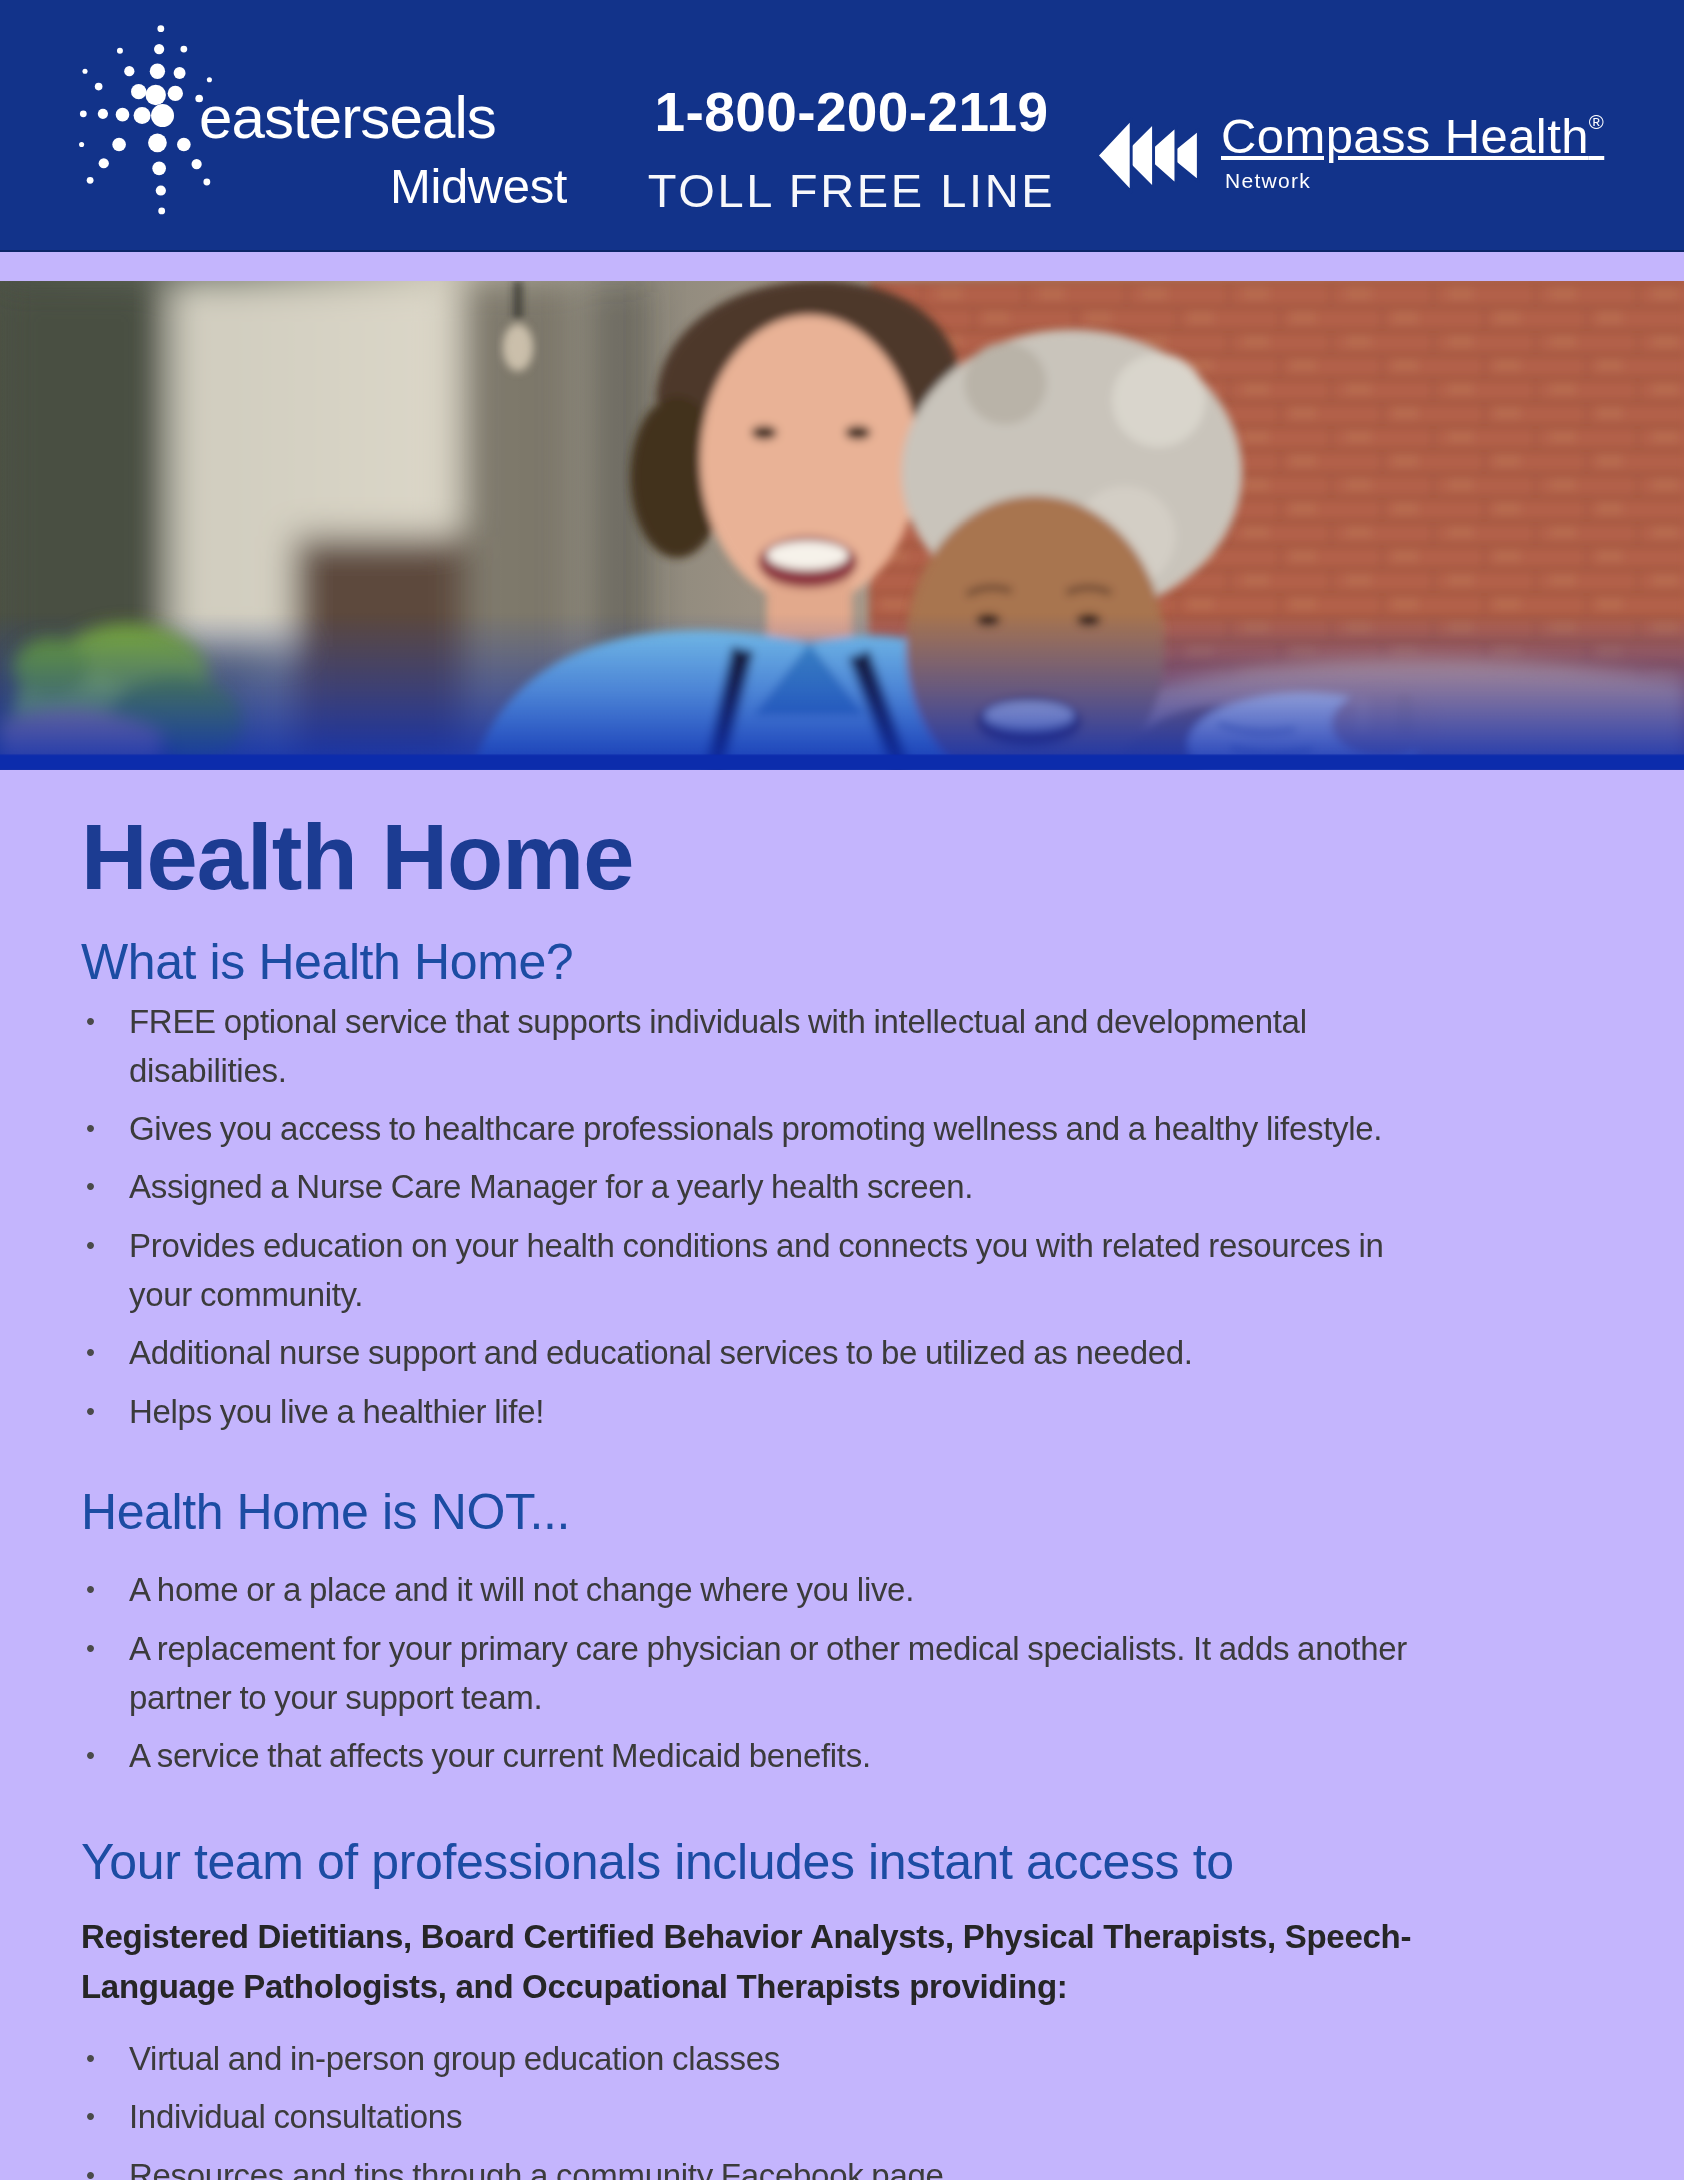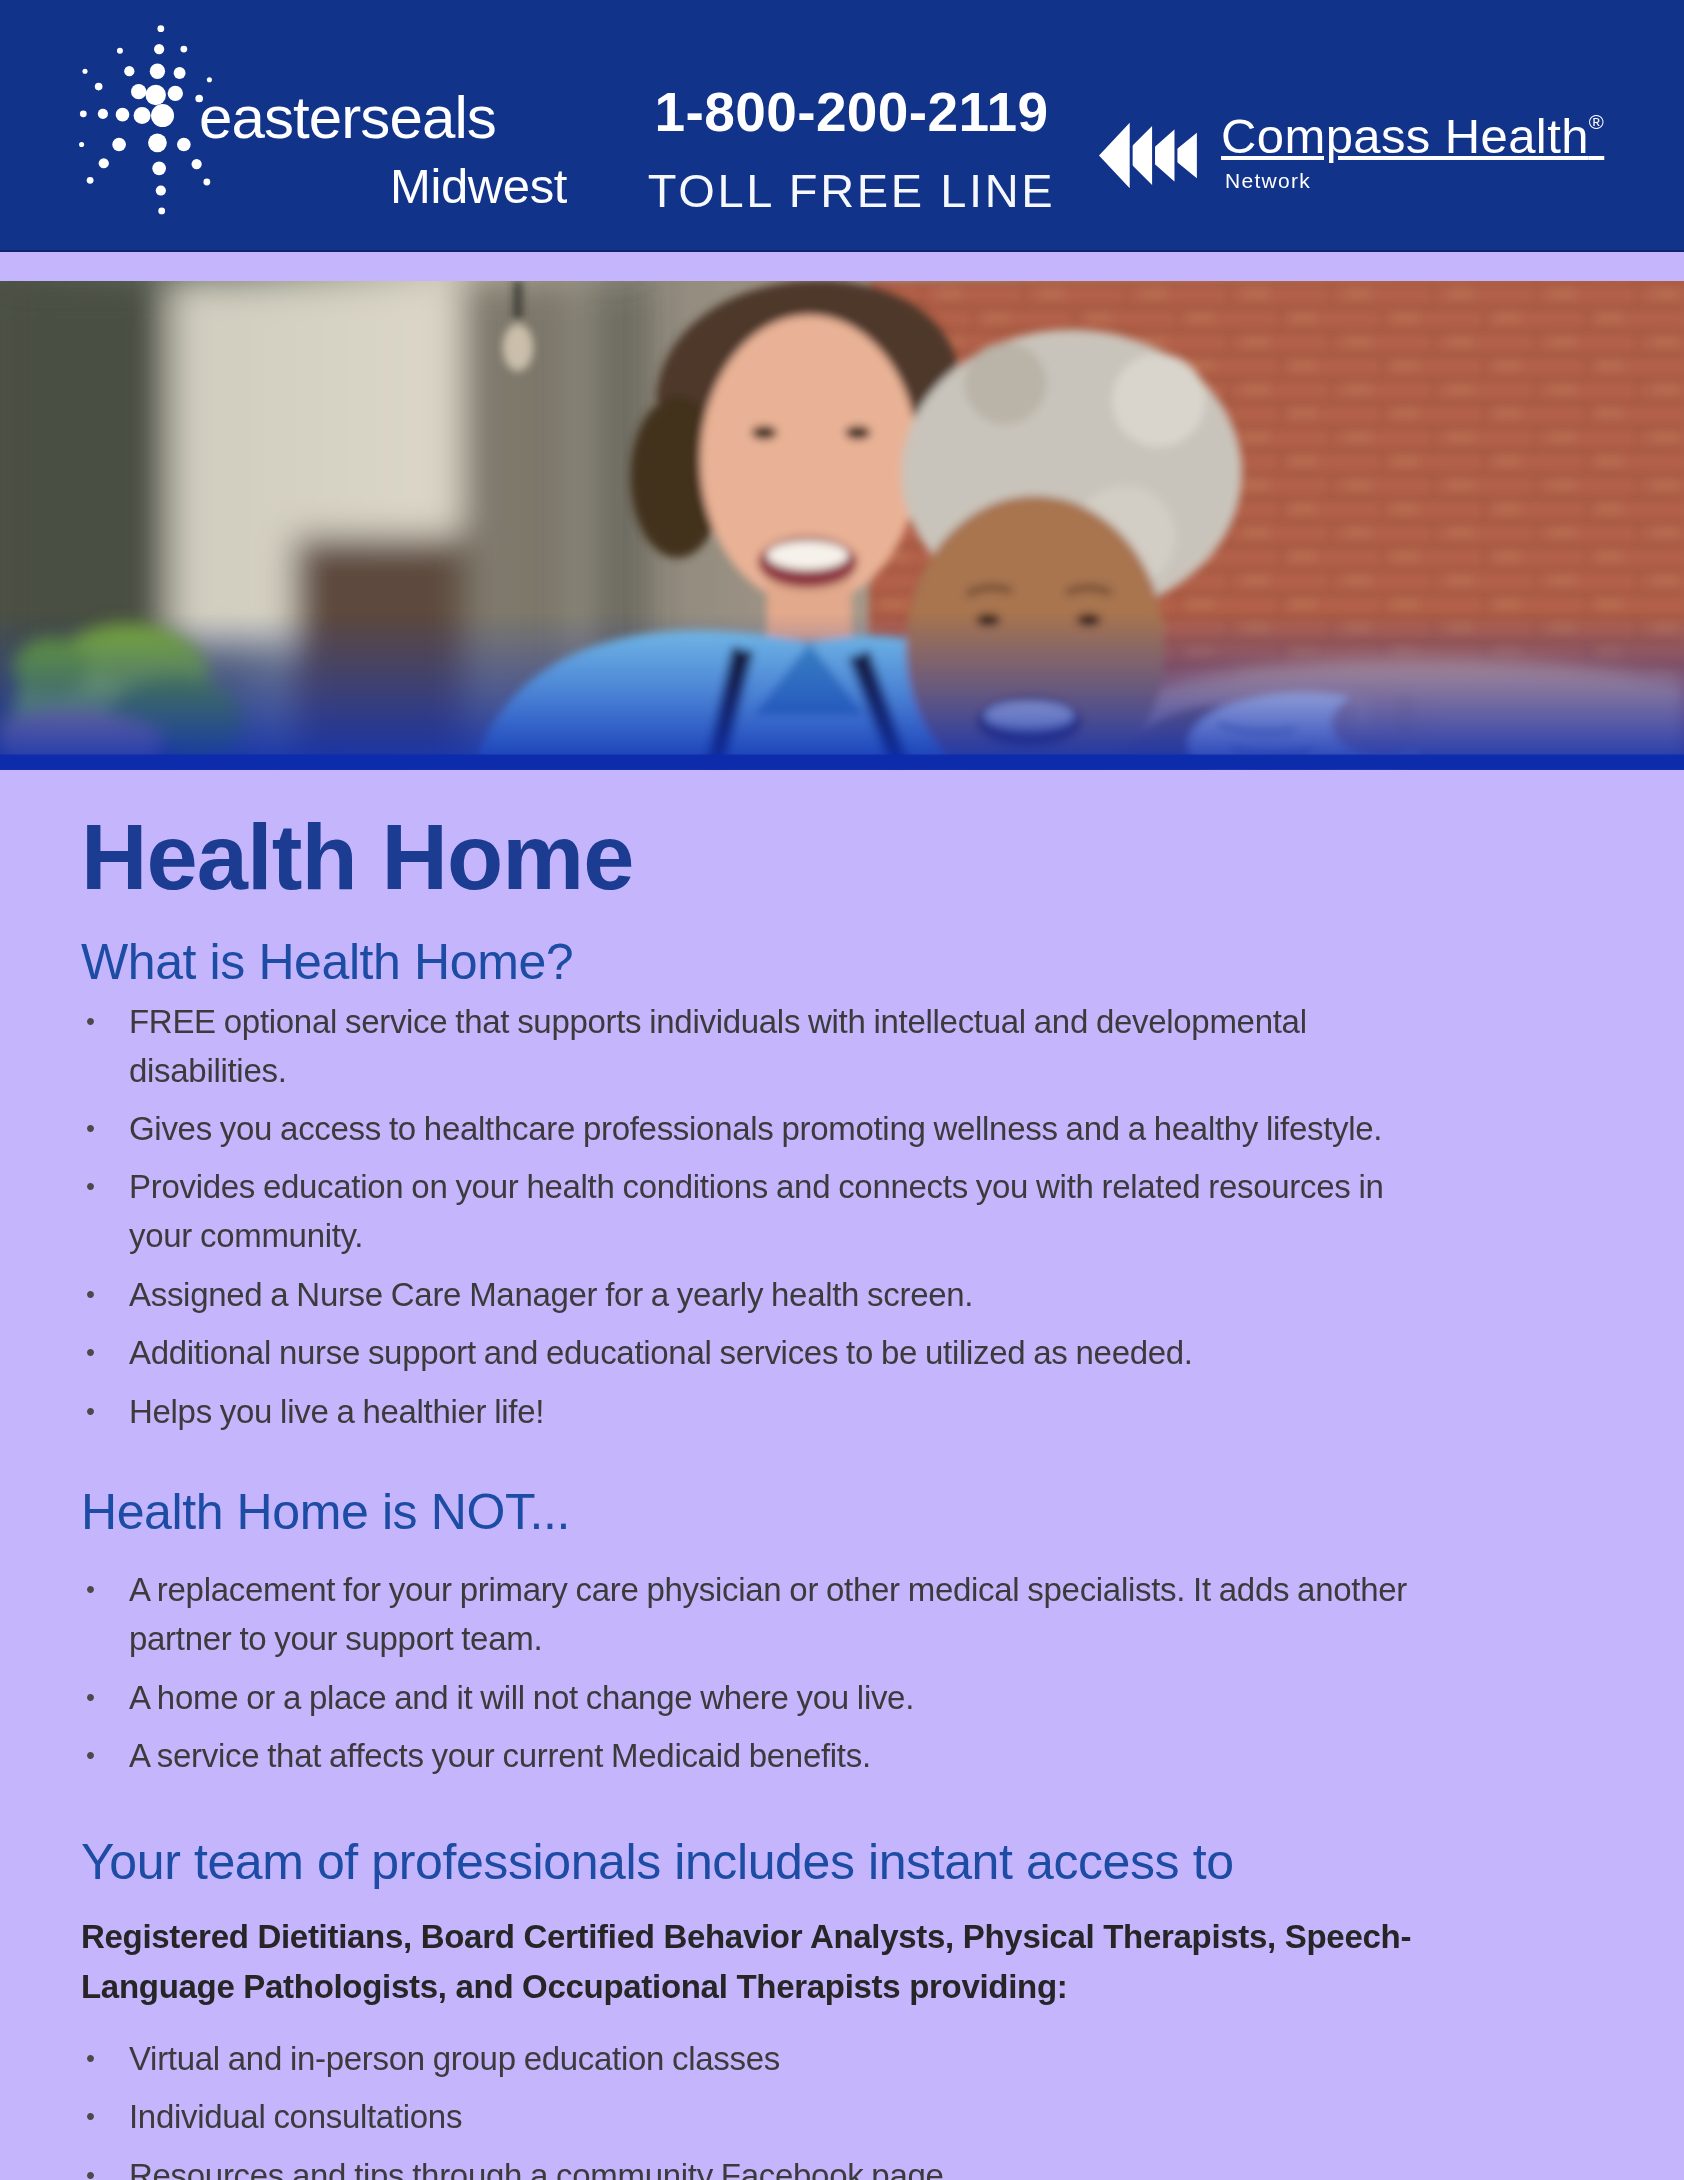--- a/index.html
+++ b/index.html
@@ -256,30 +256,30 @@
     </svg>
   </div>
 
   <div class="content">
     <h1 class="page-title">Health Home</h1>
 
     <h2 class="section-heading h2-what">What is Health Home?</h2>
     <ul class="bullets">
       <li>FREE optional service that supports individuals with intellectual and developmental disabilities.</li>
       <li>Gives you access to healthcare professionals promoting wellness and a healthy lifestyle.</li>
+      <li>Assigned a Nurse Care Manager for a yearly health screen.</li>
       <li>Provides education on your health conditions and connects you with related resources in your community.</li>
-      <li>Assigned a Nurse Care Manager for a yearly health screen.</li>
       <li>Additional nurse support and educational services to be utilized as needed.</li>
       <li>Helps you live a healthier life!</li>
     </ul>
 
     <h2 class="section-heading h2-not">Health Home is NOT...</h2>
     <ul class="bullets">
+      <li>A home or a place and it will not change where you live.</li>
       <li>A replacement for your primary care physician or other medical specialists. It adds another partner to your support team.</li>
-      <li>A home or a place and it will not change where you live.</li>
       <li>A service that affects your current Medicaid benefits.</li>
     </ul>
 
     <h2 class="section-heading h2-team">Your team of professionals includes instant access to</h2>
     <p class="team-intro">Registered Dietitians, Board Certified Behavior Analysts, Physical Therapists, Speech-Language Pathologists, and Occupational Therapists providing:</p>
     <ul class="bullets">
       <li>Virtual and in-person group education classes</li>
       <li>Individual consultations</li>
       <li>Resources and tips through a community Facebook page</li>
     </ul>

